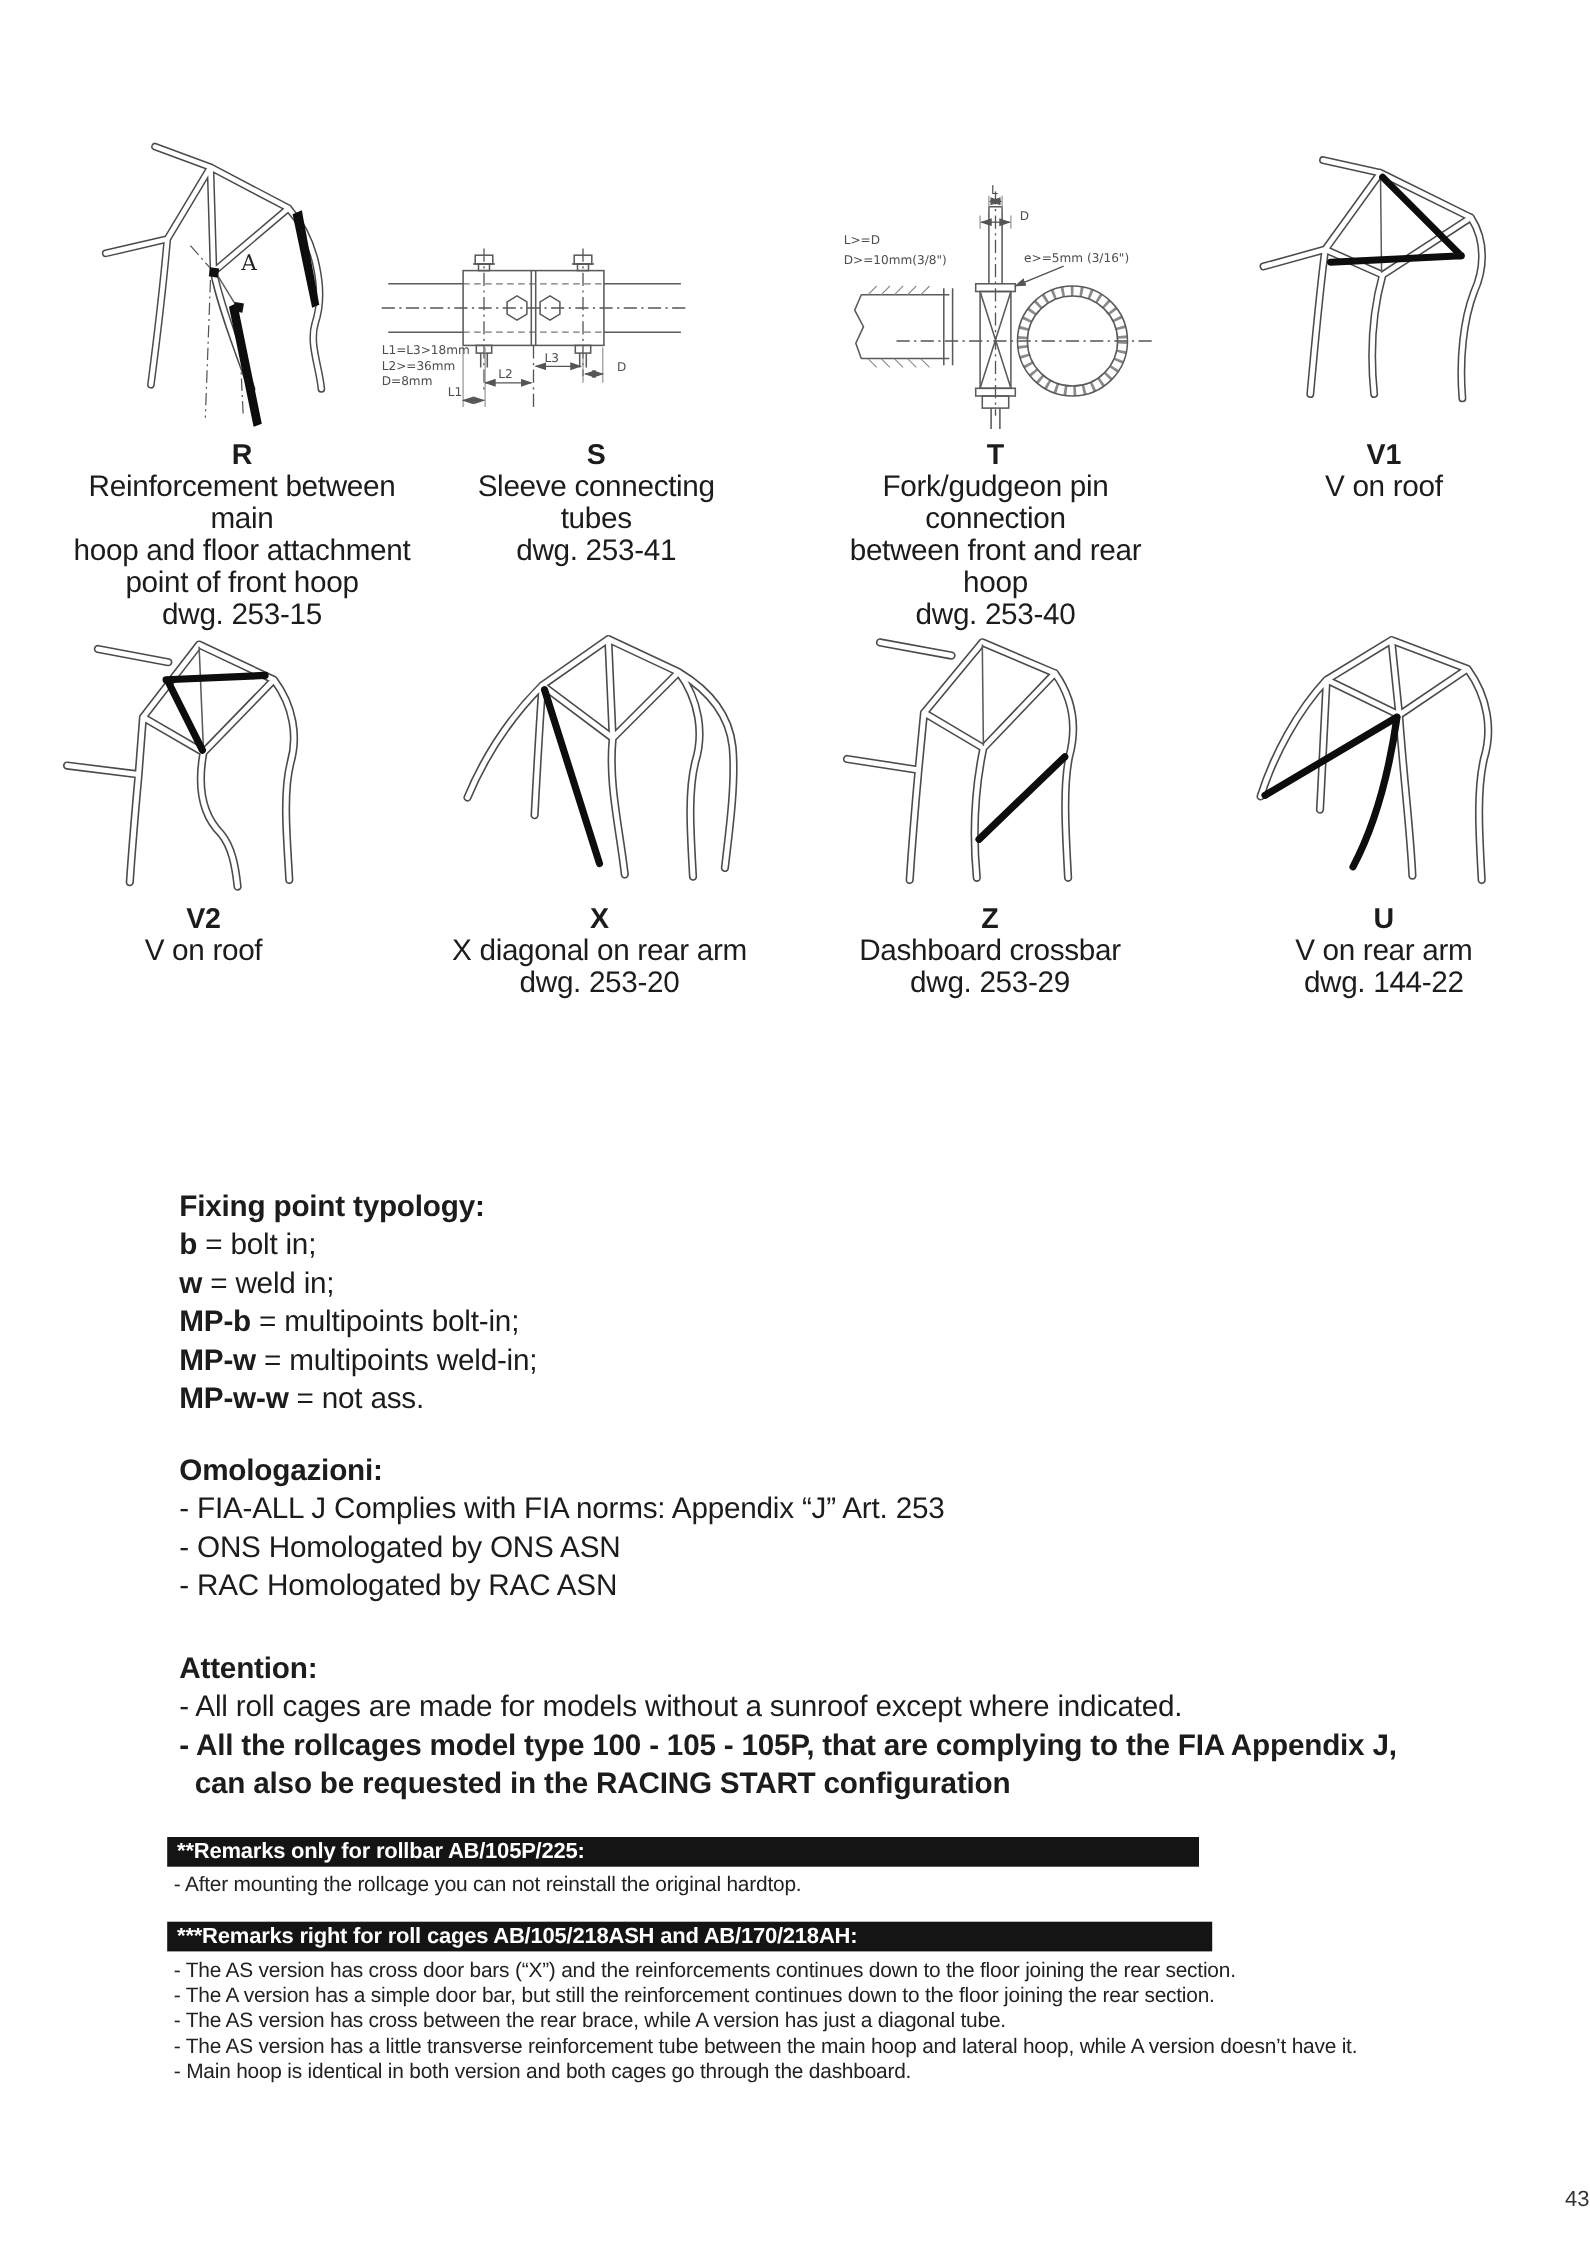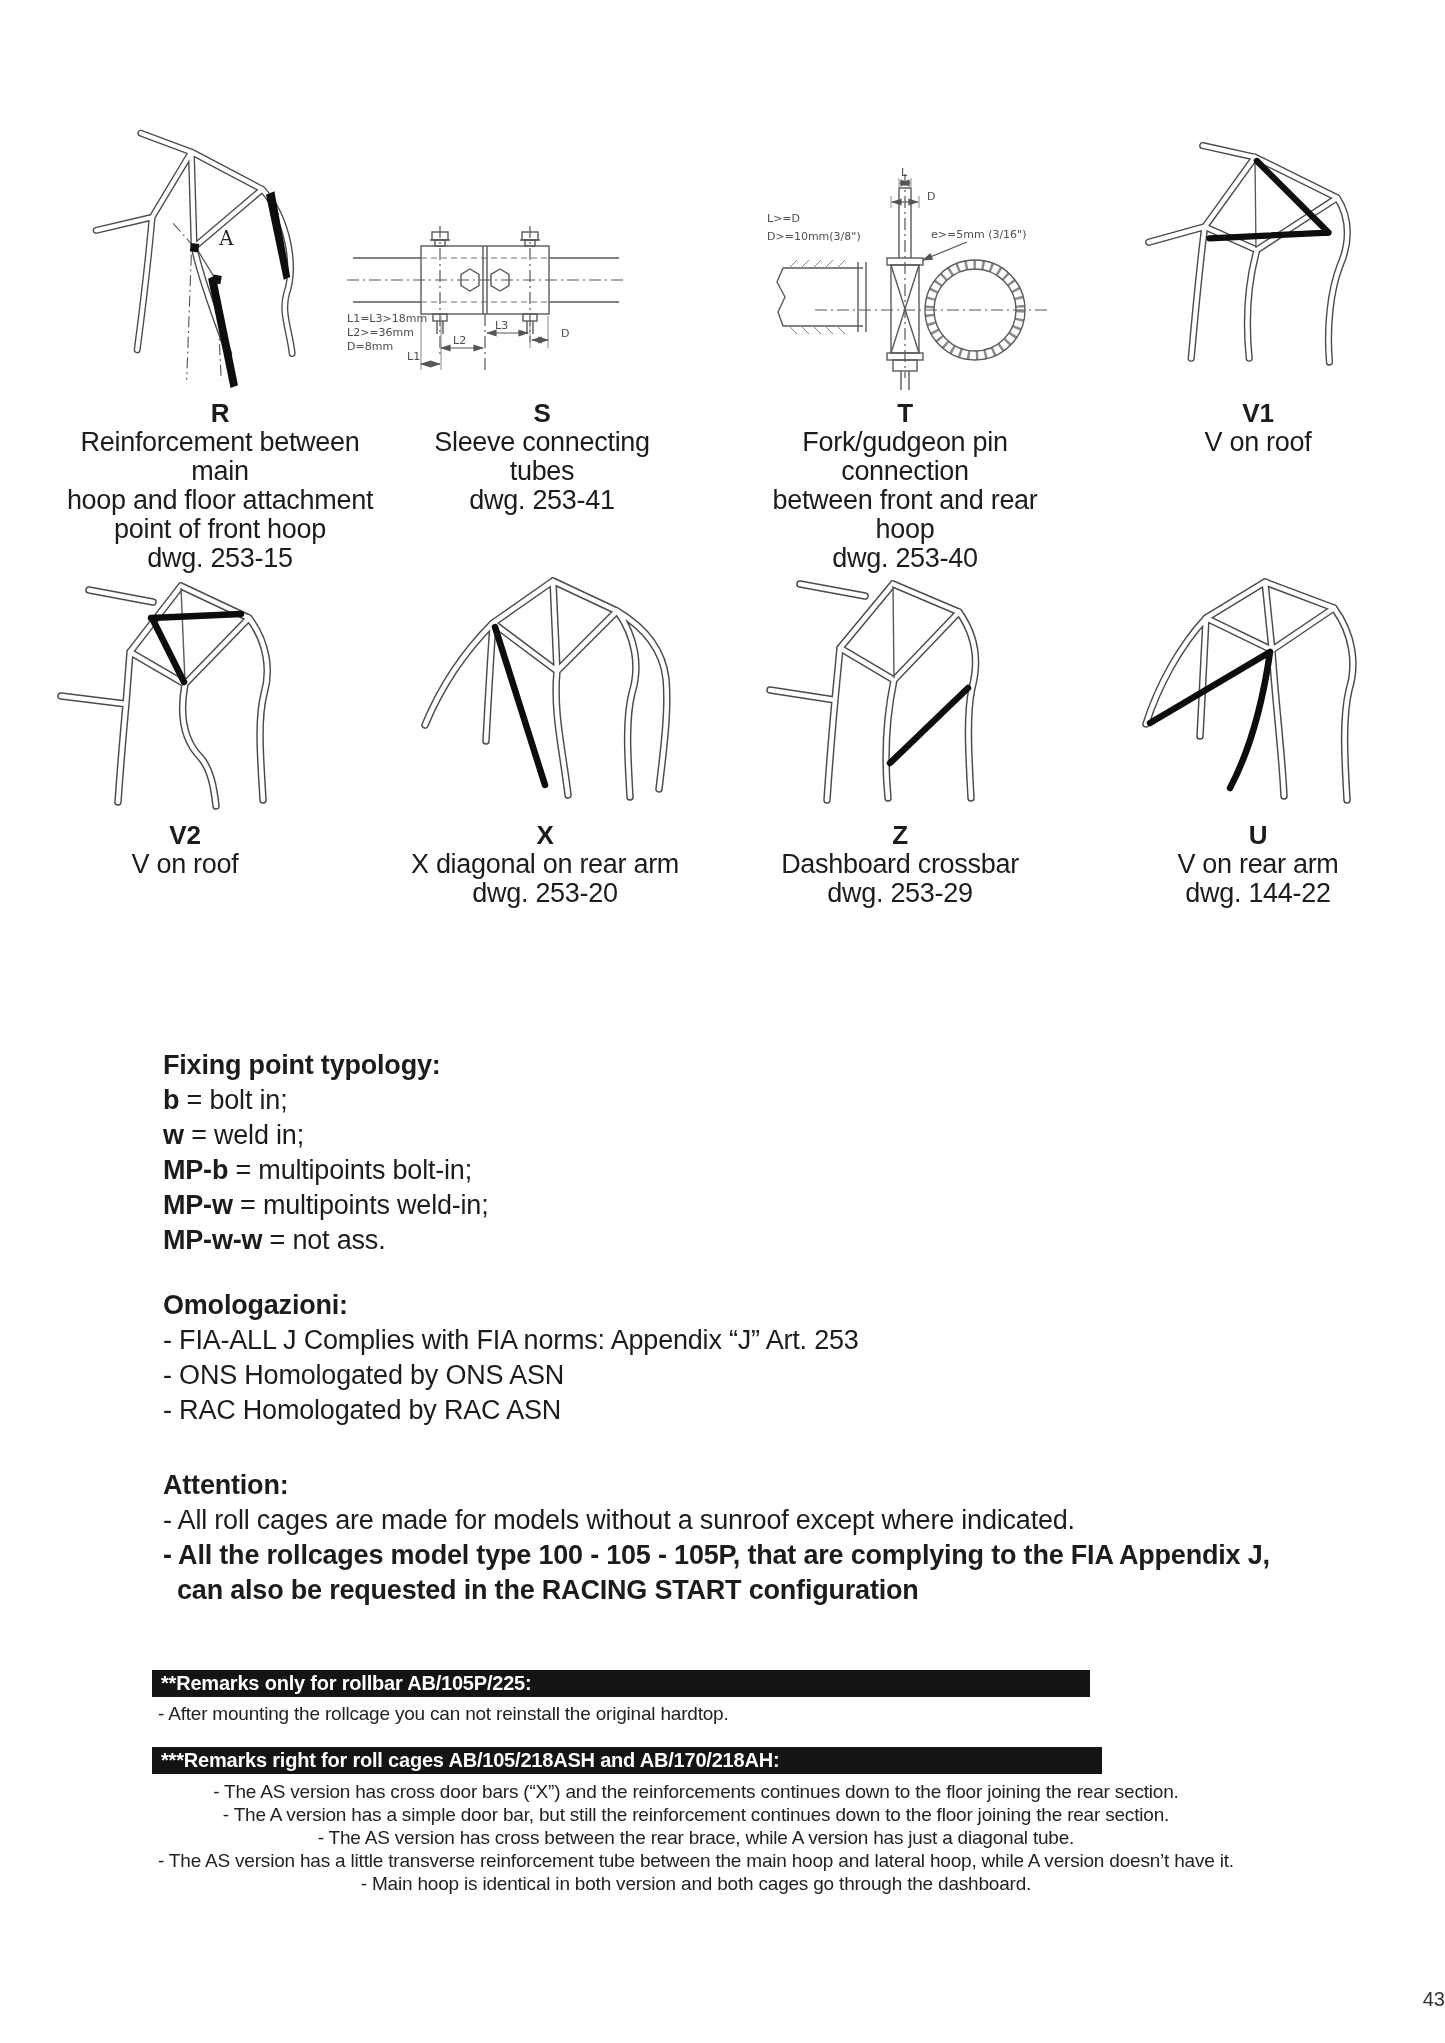--- a/index.html
+++ b/index.html
@@ -21,27 +21,27 @@
   .hid{fill:none;stroke:#777;stroke-width:1.2;stroke-dasharray:6 4;}
   .blk{fill:none;stroke:#0d0d0d;stroke-width:6.5;stroke-linecap:round;}
   .wedge{fill:#0d0d0d;stroke:none;}
   .sq{fill:#111;}
   .dim{stroke:#555;stroke-width:1.2;fill:none;}
   .txt{font-family:"DejaVu Sans",sans-serif;font-size:11px;fill:#4d4d4d;}
   .alabel{font-family:"DejaVu Serif",serif;font-size:21px;fill:#222;}
   .hatchring{fill:none;stroke:#777;stroke-width:9;stroke-dasharray:2.5 6;opacity:.85;}
   
   .sect{position:absolute;left:163px;font-size:27px;line-height:35px;letter-spacing:-0.2px;}
-  .sect .h{font-weight:bold;}
+  .sect .h{font-weight:bold;margin-top:31px;}
   .bold{font-weight:bold;}
   .indent{padding-left:14px;}
   .bar{position:absolute;left:152px;height:27px;background:#141414;color:#ffffff;
        font-size:20px;font-weight:bold;line-height:27px;padding-left:9px;box-sizing:border-box;
        letter-spacing:-0.2px;}
-  .rembody{position:absolute;left:158px;font-size:19px;line-height:23px;letter-spacing:-0.2px;color:#222;text-align:center;}
+  .rembody{position:absolute;left:158px;font-size:19px;line-height:23px;letter-spacing:-0.2px;color:#222;}
   .pagenum{position:absolute;left:0;width:1445px;text-align:right;font-size:20px;color:#333;}
 </style>
 </head>
 <body>
 
 <svg style="left:70px;top:108px" width="280" height="282" viewBox="0 0 300 300">
   <defs>
     <path id="pR" d="M76,26 L130,46 M130,46 L206,86 M130,46 L88,116 M88,116 L28,130
                      M88,116 C84,162 78,212 72,258 M130,46 L133,148 M133,148 L206,86
                      M206,86 C234,118 242,168 232,198 C226,218 236,240 238,262

